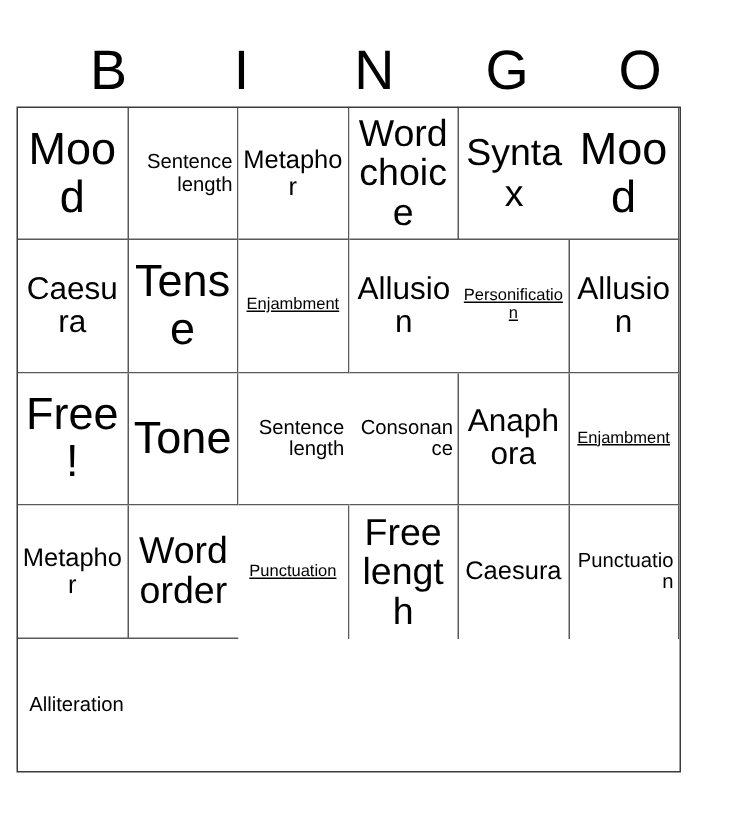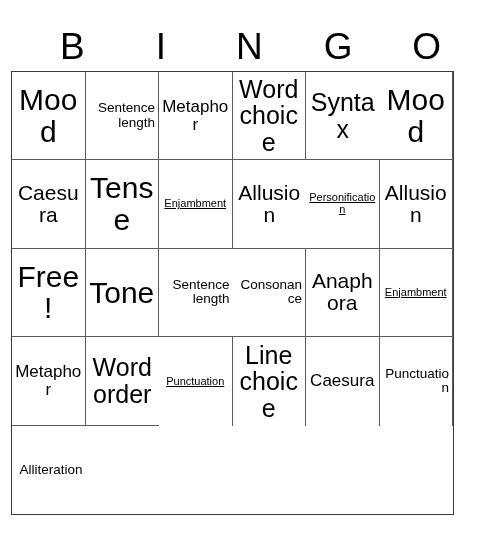--- a/index.html
+++ b/index.html
@@ -164,21 +164,21 @@
       <div class="cell">
         <span class="cell-text fs-sm">Metaphor</span>
       </div>
       <div class="cell">
         <span class="cell-text fs-lg">Word order</span>
       </div>
       <div class="cell">
         <span class="cell-text fs-xxs">Punctuation</span>
       </div>
       <div class="cell">
-        <span class="cell-text fs-lg">Line choice</span>
+        <span class="cell-text fs-lg">Free length</span>
       </div>
       <div class="cell">
         <span class="cell-text fs-sm">Caesura</span>
       </div>
       <div class="cell">
         <span class="cell-text fs-xs">Punctuation</span>
       </div>
       <div class="cell">
         <span class="cell-text fs-xs">Alliteration</span>
       </div>

